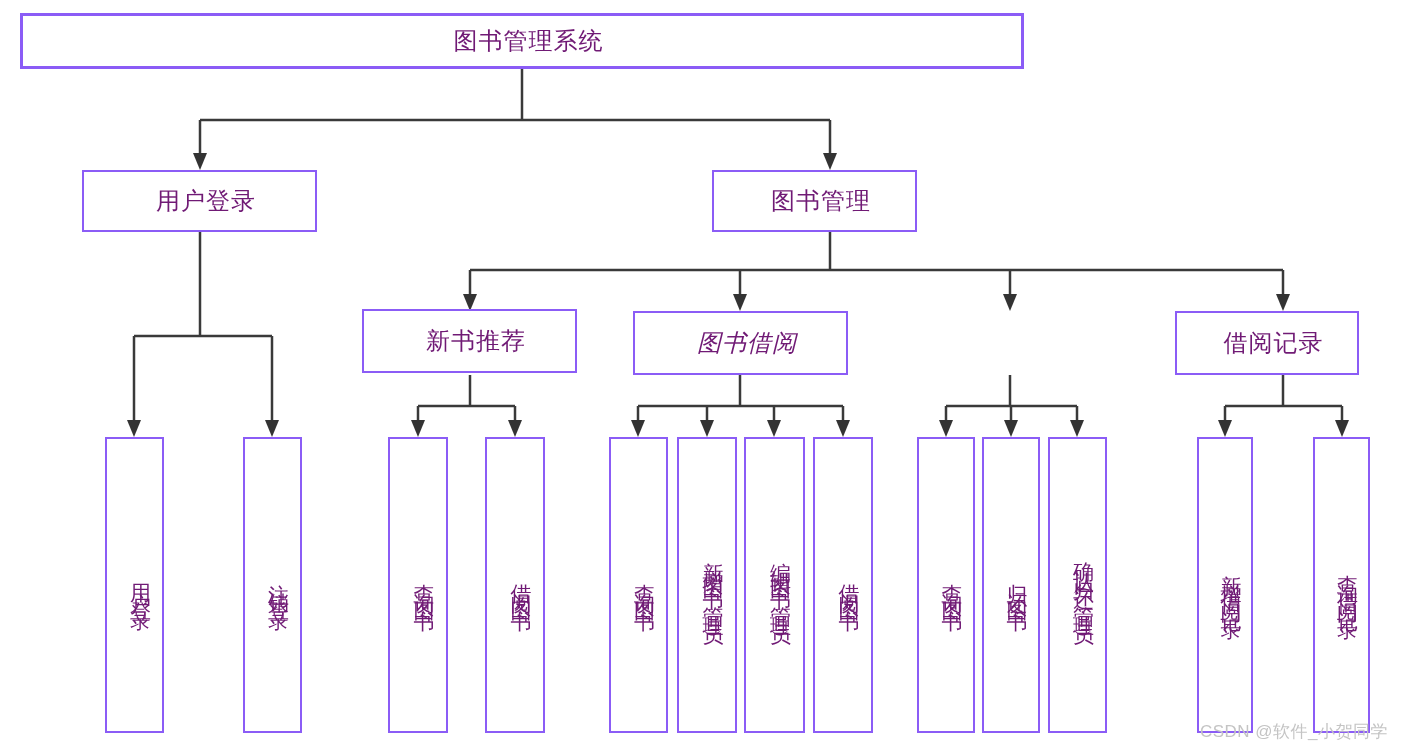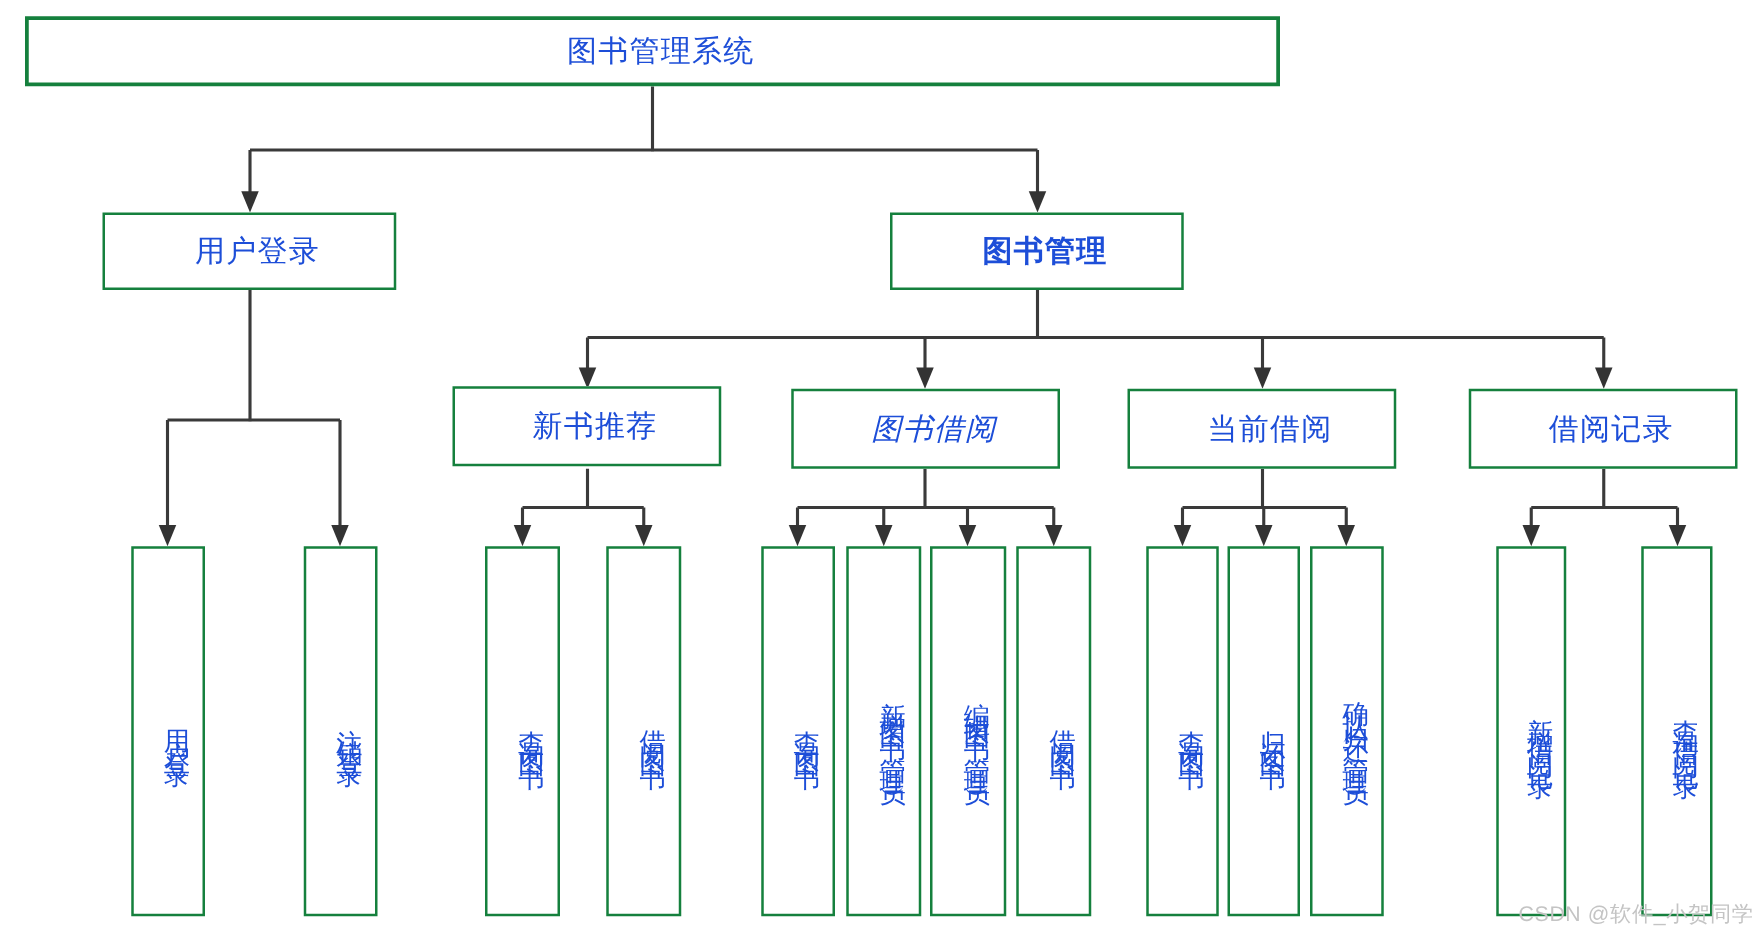--- a/index.html
+++ b/index.html
@@ -18,62 +18,62 @@
   svg.connectors {
     position: absolute;
     left: 0; top: 0;
     width: 1405px; height: 747px;
     z-index: 1;
   }
   .box {
     position: absolute;
     box-sizing: border-box;
     background: #ffffff;
-    border: 2px solid #15803d;
+    border: 2px solid #8b5cf6;
     z-index: 2;
     display: flex;
     align-items: center;
     justify-content: center;
-    color: #1d4ed8;
+    color: #701a75;
     padding-left: 13px;
   }
   .hbox { font-size: 24px; letter-spacing: 1px; white-space: nowrap; }
   .vbox .vtext {
     writing-mode: vertical-rl;
     text-orientation: mixed;
     font-size: 21px;
     letter-spacing: 9px;
     line-height: 1;
     white-space: nowrap;
   }
   
   #n-root     { left: 20px;   top: 13px;  width: 1004px; height: 56px; border-width: 3px; }
   #n-login    { left: 82px;   top: 170px; width: 235px;  height: 62px; }
-  #n-mgmt     { left: 712px;  top: 170px; width: 235px;  height: 62px; font-weight: bold; }
+  #n-mgmt     { left: 712px;  top: 170px; width: 205px;  height: 62px; }
   #n-newbook  { left: 362px;  top: 309px; width: 215px;  height: 64px; }
   #n-borrow   { left: 633px;  top: 311px; width: 215px;  height: 64px; font-style: italic; }
   #n-current  { left: 902px;  top: 311px; width: 215px;  height: 64px; }
-  #n-records  { left: 1175px; top: 311px; width: 215px;  height: 64px; }
+  #n-records  { left: 1175px; top: 311px; width: 184px;  height: 64px; }
   .leaf { top: 437px; height: 296px; }
   #n-leaf-login      { left: 105px;  width: 59px; }
   #n-leaf-logout     { left: 243px;  width: 59px; }
   #n-leaf-nb-query   { left: 388px;  width: 60px; }
   #n-leaf-nb-borrow  { left: 485px;  width: 60px; }
   #n-leaf-bb-query   { left: 609px;  width: 59px; }
   #n-leaf-bb-add     { left: 677px;  width: 60px; }
   #n-leaf-bb-edit    { left: 744px;  width: 61px; }
   #n-leaf-bb-lend    { left: 813px;  width: 60px; }
   #n-leaf-cb-query   { left: 917px;  width: 58px; }
   #n-leaf-cb-return  { left: 982px;  width: 58px; }
   #n-leaf-cb-confirm { left: 1048px; width: 59px; }
   #n-leaf-rc-add     { left: 1197px; width: 56px; }
   #n-leaf-rc-query   { left: 1313px; width: 57px; }
   .watermark {
     position: absolute;
-    right: 2px;
+    right: 17px;
     bottom: 4px;
     font-size: 17px;
     letter-spacing: 0.5px;
     color: #c4c4c4;
     z-index: 5;
     white-space: nowrap;
   }
 </style>
 </head>
 <body>
@@ -156,23 +156,20 @@
   <div class="box hbox" id="n-mgmt">
     <span>图书管理</span>
   </div>
 
   <div class="box hbox" id="n-newbook">
     <span>新书推荐</span>
   </div>
   <div class="box hbox" id="n-borrow">
     <span>图书借阅</span>
   </div>
-  <div class="box hbox" id="n-current">
-    <span>当前借阅</span>
-  </div>
   <div class="box hbox" id="n-records">
     <span>借阅记录</span>
   </div>
 
   <div class="box vbox leaf" id="n-leaf-login">
     <span class="vtext">用户登录</span>
   </div>
   <div class="box vbox leaf" id="n-leaf-logout">
     <span class="vtext">注销登录</span>
   </div>

